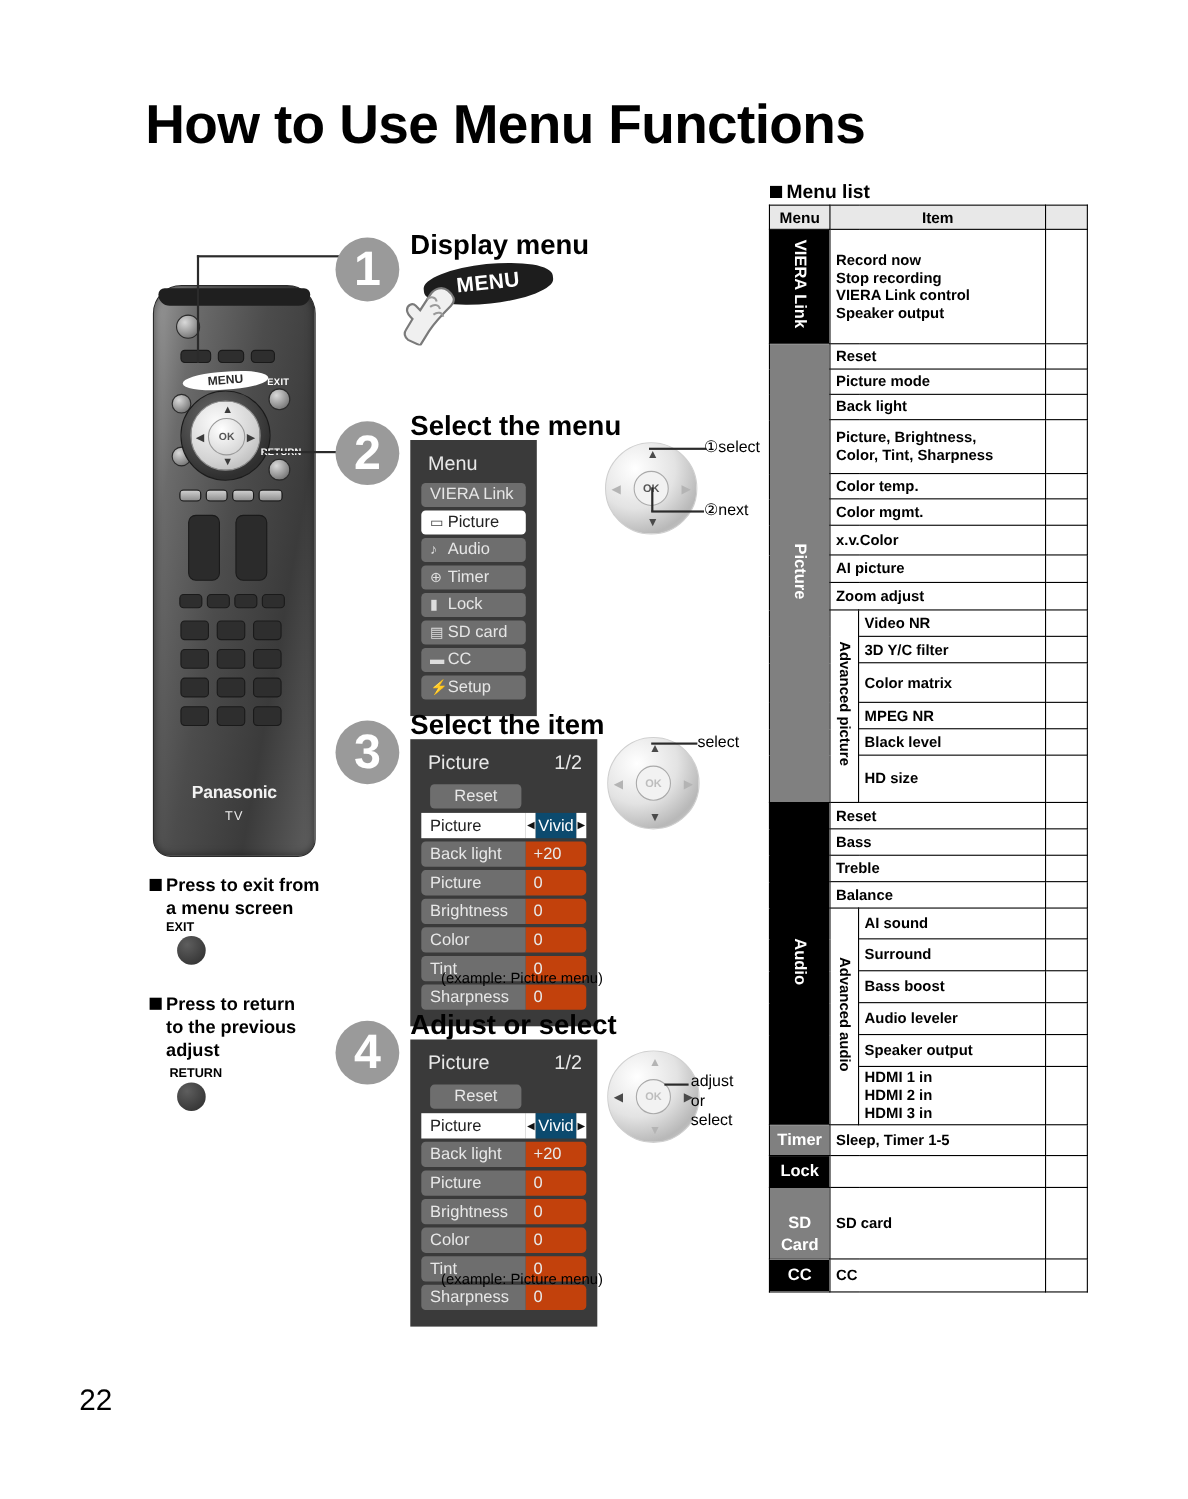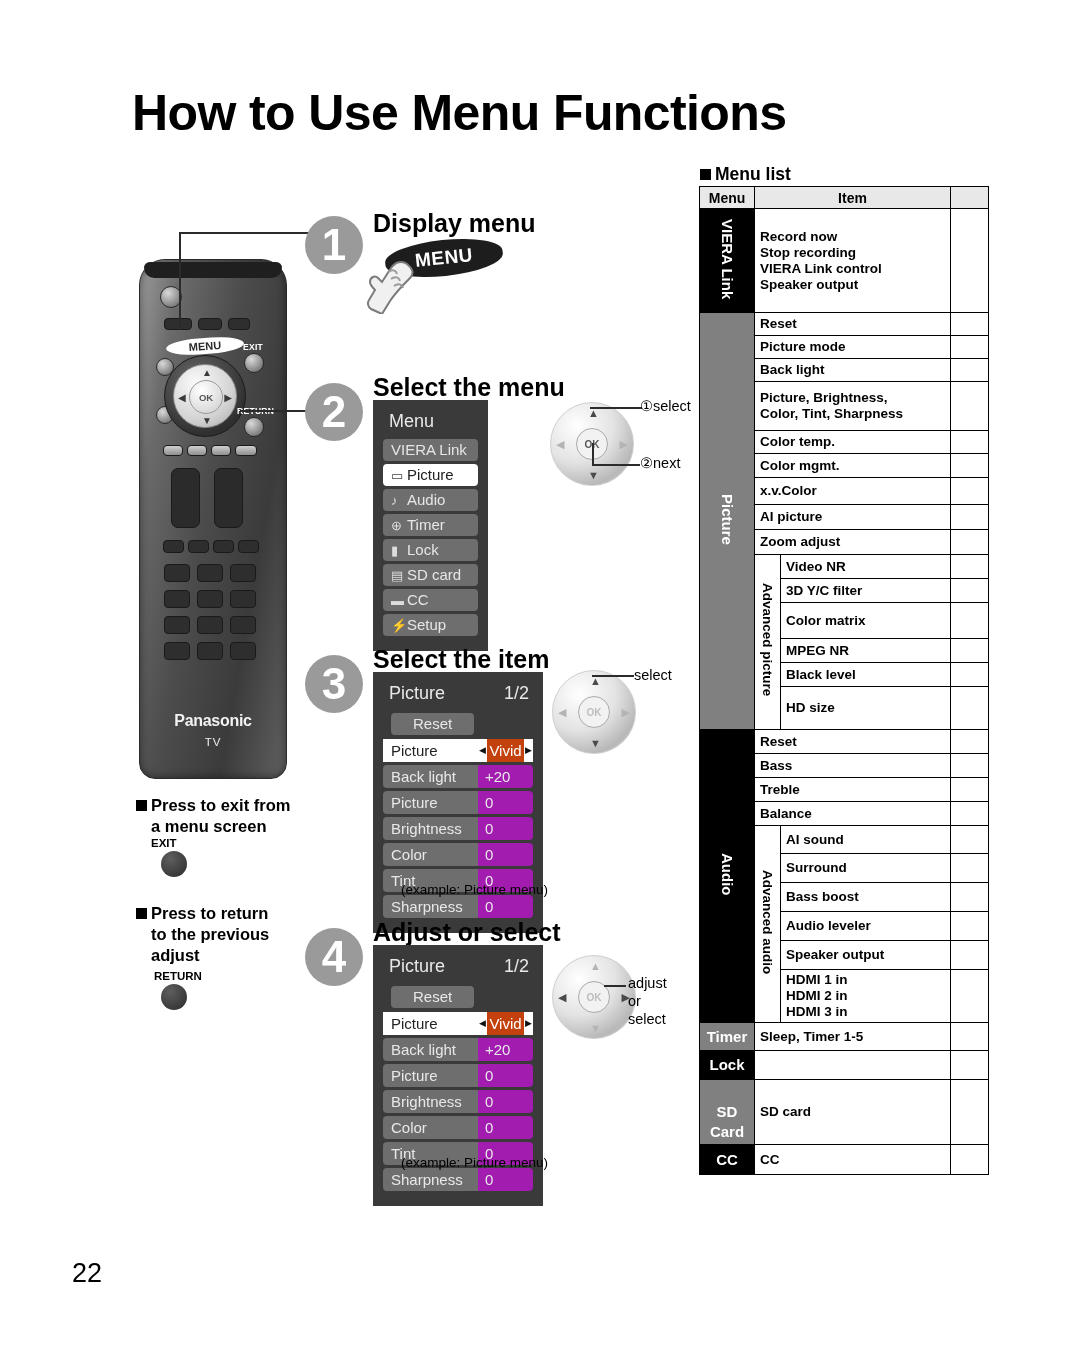--- a/index.html
+++ b/index.html
@@ -83,27 +83,27 @@
   .ico { display: inline-block; width: 16px; color: #ddd; font-size: 13px; }
 
   
   .osd-irow { display: flex; height: 23px; margin-bottom: 3px; font-size: 15px; }
   .osd-irow .lbl {
     background: #6e6e6e; color: #e8e8e8; width: 95px;
     line-height: 23px; padding-left: 8px;
     border-radius: 4px 0 0 4px;
   }
   .osd-irow .val {
-    background: #a21caf; color: #e8e8e8; flex: 1;
+    background: #c2410c; color: #e8e8e8; flex: 1;
     line-height: 23px; padding-left: 7px;
     border-radius: 0 4px 4px 0;
   }
   .osd-irow.hl .lbl { background: #ffffff; color: #222; border-radius: 0; }
   .osd-irow.hl .val {
-    background: #c2410c; color: #fff; text-align: center; padding-left: 0;
+    background: #0c4a6e; color: #fff; text-align: center; padding-left: 0;
     border-radius: 0;
   }
   .osd-irow.hl .arrowL, .osd-irow.hl .arrowR {
     background: #ffffff; color: #111; width: 9px; line-height: 23px;
     font-size: 9px; text-align: center;
   }
   .osd-reset {
     display: inline-block; background: #6e6e6e; color: #e8e8e8;
     font-size: 15px; line-height: 22px; padding: 0 22px;
     border-radius: 4px; margin: 0 0 4px 8px;

